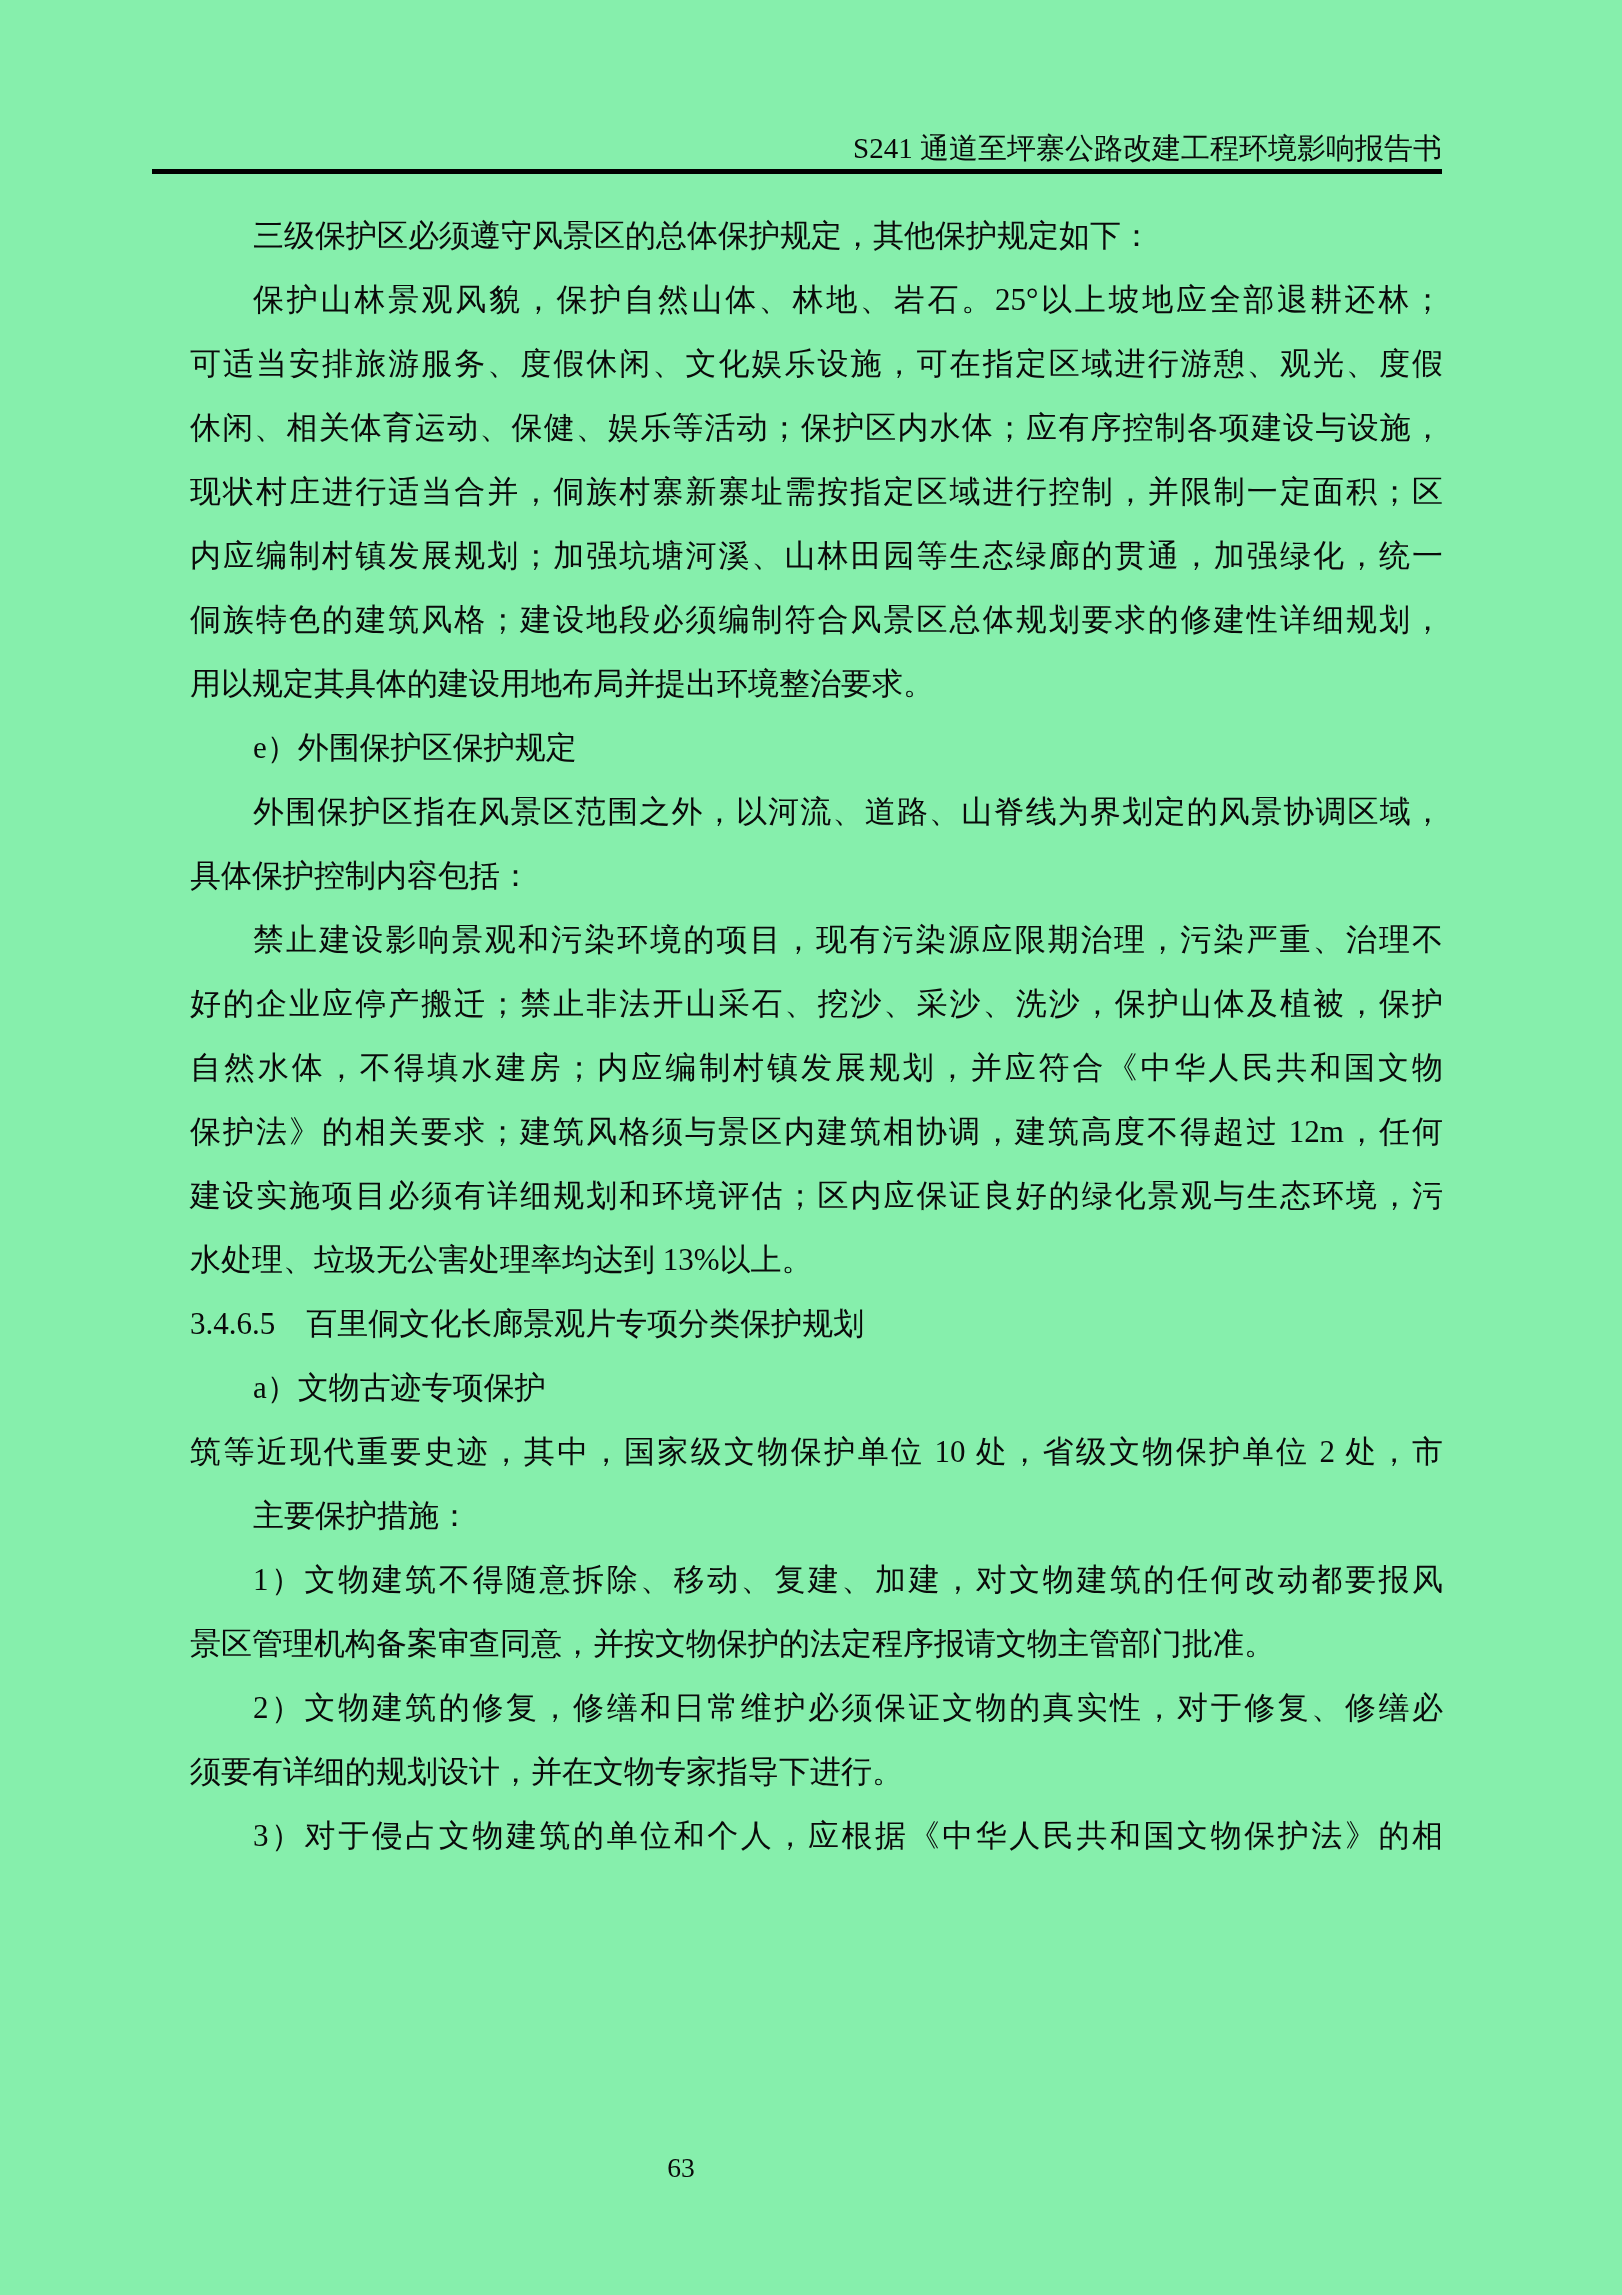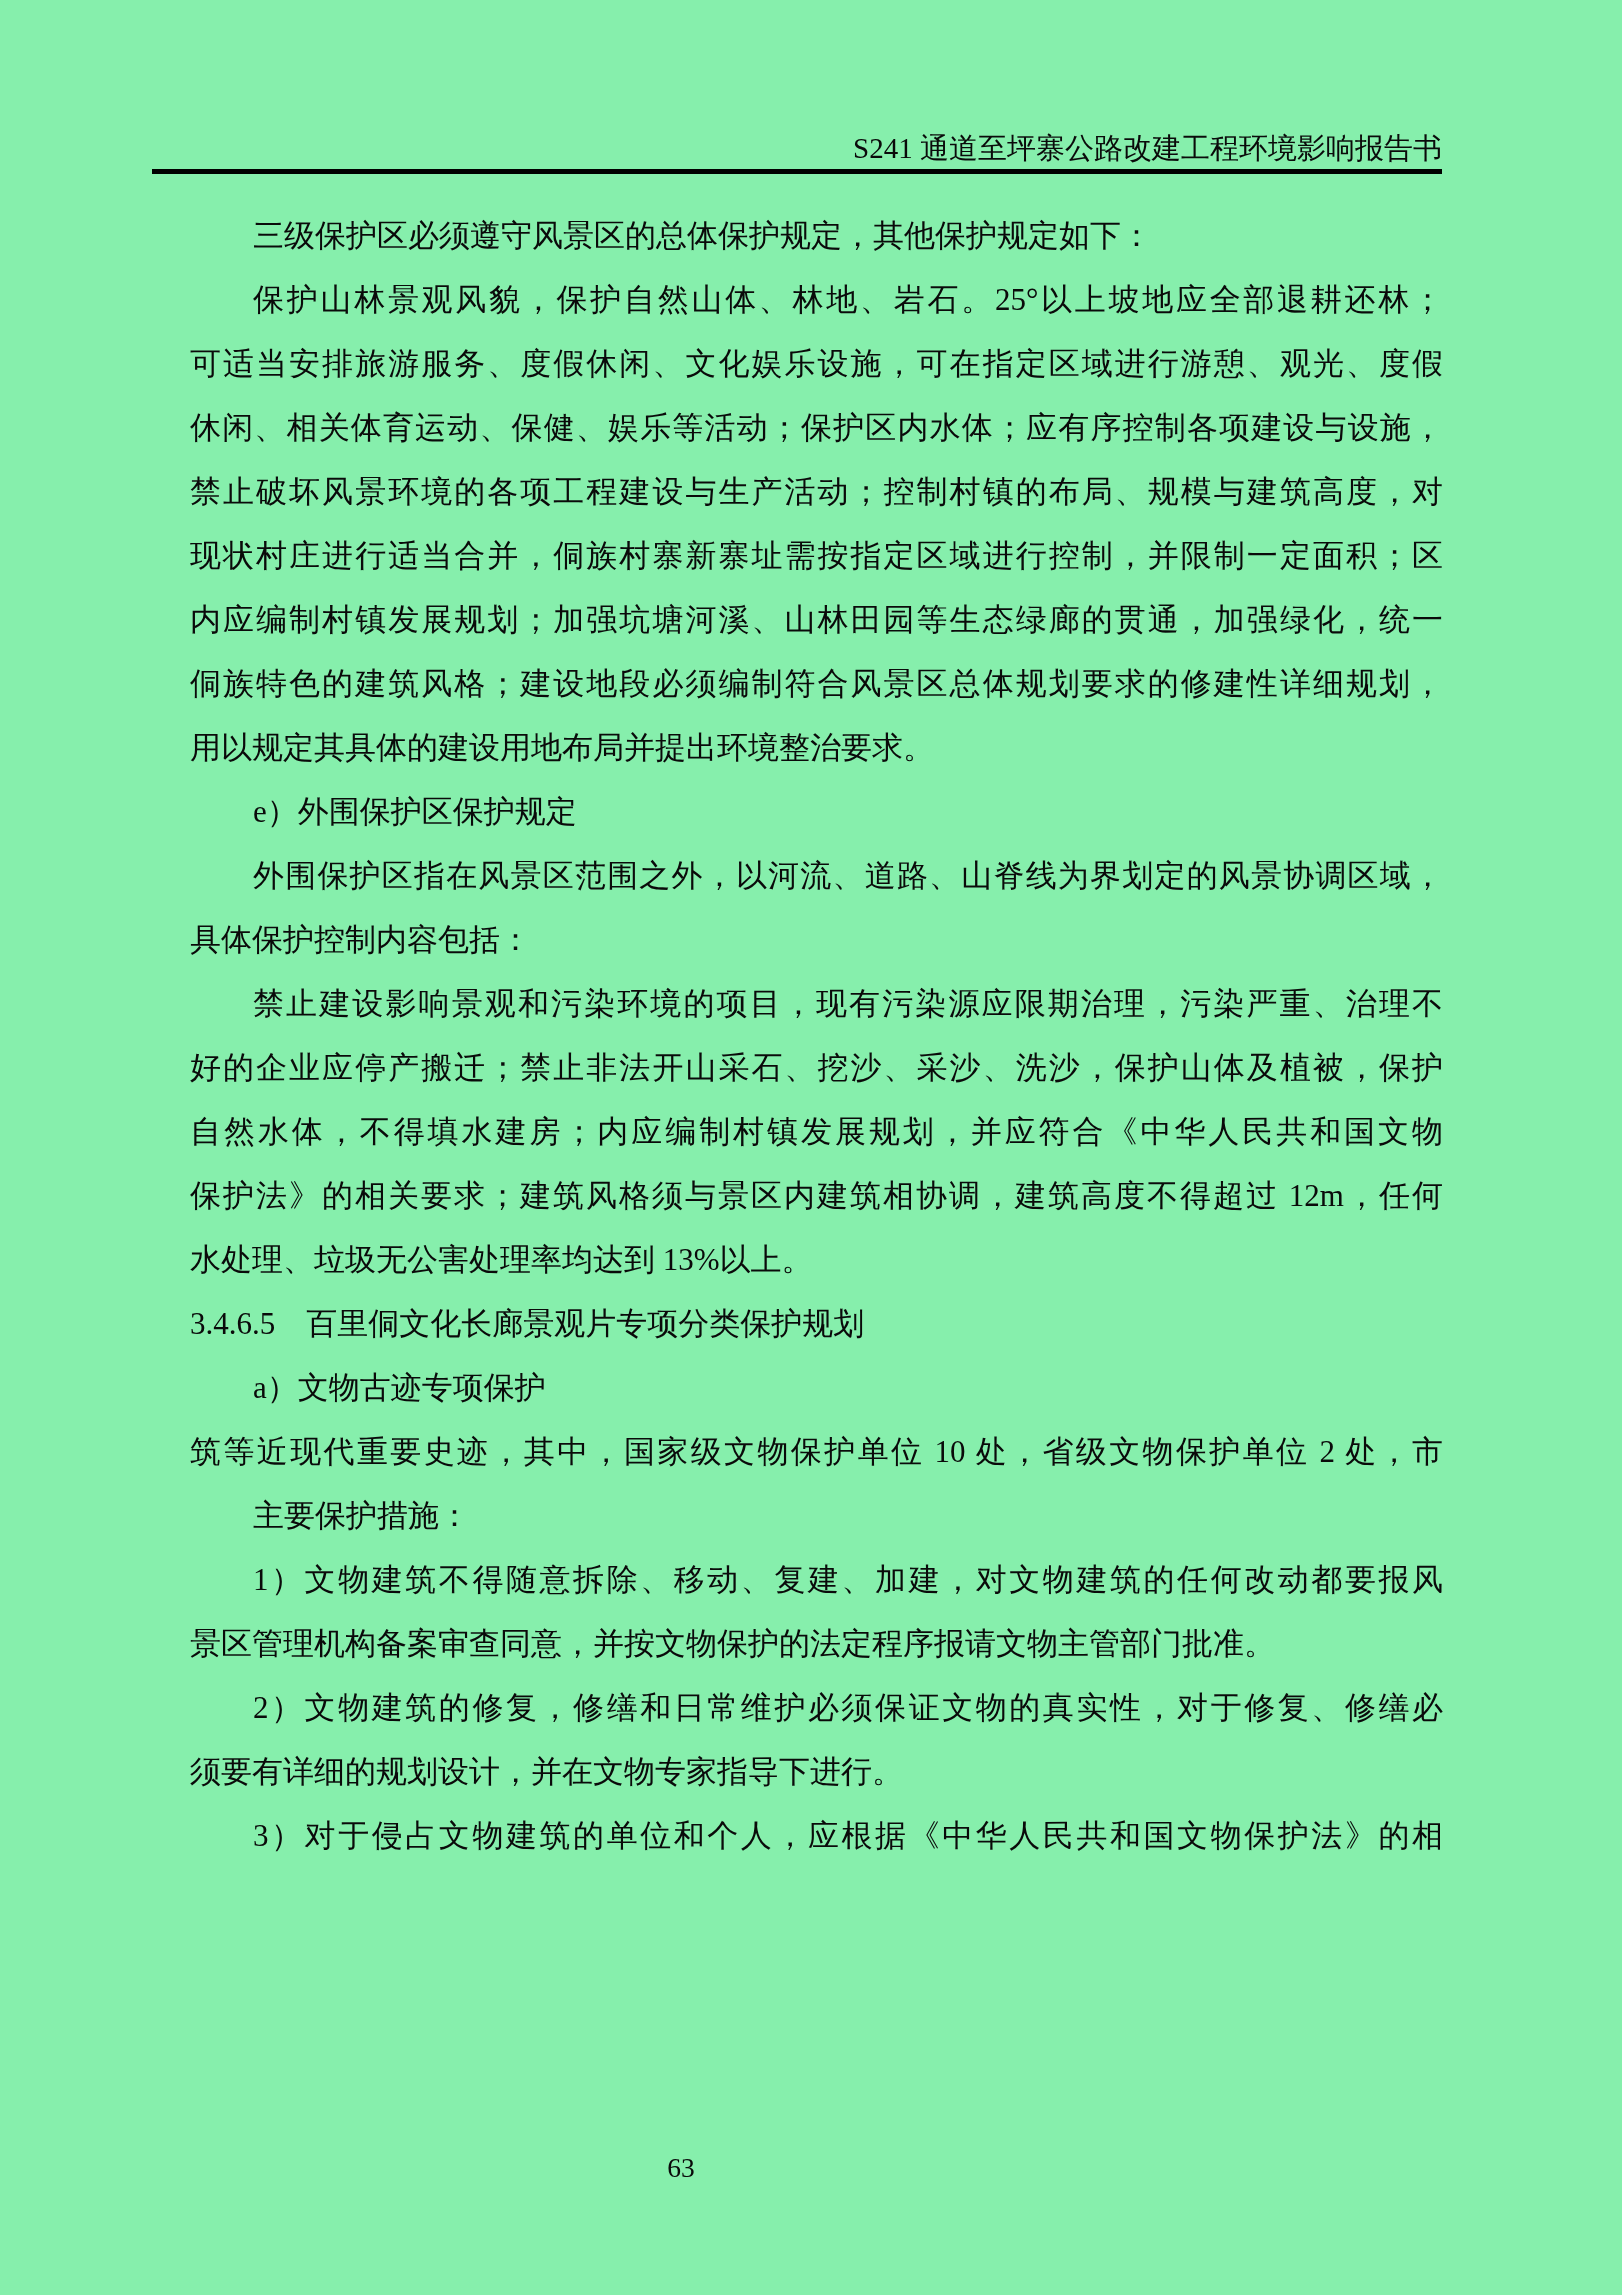--- a/index.html
+++ b/index.html
@@ -75,38 +75,38 @@
   <div class="header-rule"></div>
 
   <div class="content" id="doc-content">
       <div class="paragraph">
         <div class="line indent">三级保护区必须遵守风景区的总体保护规定，其他保护规定如下：</div>
       </div>
       <div class="paragraph">
         <div class="line fill indent">保护山林景观风貌，保护自然山体、林地、岩石。25°以上坡地应全部退耕还林；</div>
         <div class="line fill">可适当安排旅游服务、度假休闲、文化娱乐设施，可在指定区域进行游憩、观光、度假</div>
         <div class="line fill">休闲、相关体育运动、保健、娱乐等活动；保护区内水体；应有序控制各项建设与设施，</div>
-        <div class="line fill">禁止破坏风景环境的各项工程建设与生产活动；控制村镇的布局、规模与建筑高度，对</div>
         <div class="line fill">现状村庄进行适当合并，侗族村寨新寨址需按指定区域进行控制，并限制一定面积；区</div>
         <div class="line fill">内应编制村镇发展规划；加强坑塘河溪、山林田园等生态绿廊的贯通，加强绿化，统一</div>
         <div class="line fill">侗族特色的建筑风格；建设地段必须编制符合风景区总体规划要求的修建性详细规划，</div>
         <div class="line">用以规定其具体的建设用地布局并提出环境整治要求。</div>
       </div>
       <div class="paragraph">
         <div class="line indent">e）外围保护区保护规定</div>
       </div>
       <div class="paragraph">
         <div class="line fill indent">外围保护区指在风景区范围之外，以河流、道路、山脊线为界划定的风景协调区域，</div>
         <div class="line">具体保护控制内容包括：</div>
       </div>
       <div class="paragraph">
         <div class="line fill indent">禁止建设影响景观和污染环境的项目，现有污染源应限期治理，污染严重、治理不</div>
         <div class="line fill">好的企业应停产搬迁；禁止非法开山采石、挖沙、采沙、洗沙，保护山体及植被，保护</div>
         <div class="line fill">自然水体，不得填水建房；内应编制村镇发展规划，并应符合《中华人民共和国文物</div>
         <div class="line fill">保护法》的相关要求；建筑风格须与景区内建筑相协调，建筑高度不得超过 12m，任何</div>
+        <div class="line fill">建设实施项目必须有详细规划和环境评估；区内应保证良好的绿化景观与生态环境，污</div>
         <div class="line">水处理、垃圾无公害处理率均达到 13%以上。</div>
       </div>
       <div class="paragraph heading">
         <div class="line">3.4.6.5　百里侗文化长廊景观片专项分类保护规划</div>
       </div>
       <div class="paragraph">
         <div class="line indent">a）文物古迹专项保护</div>
       </div>
       <div class="paragraph">
         <div class="line fill">筑等近现代重要史迹，其中，国家级文物保护单位 10 处，省级文物保护单位 2 处，市</div>

